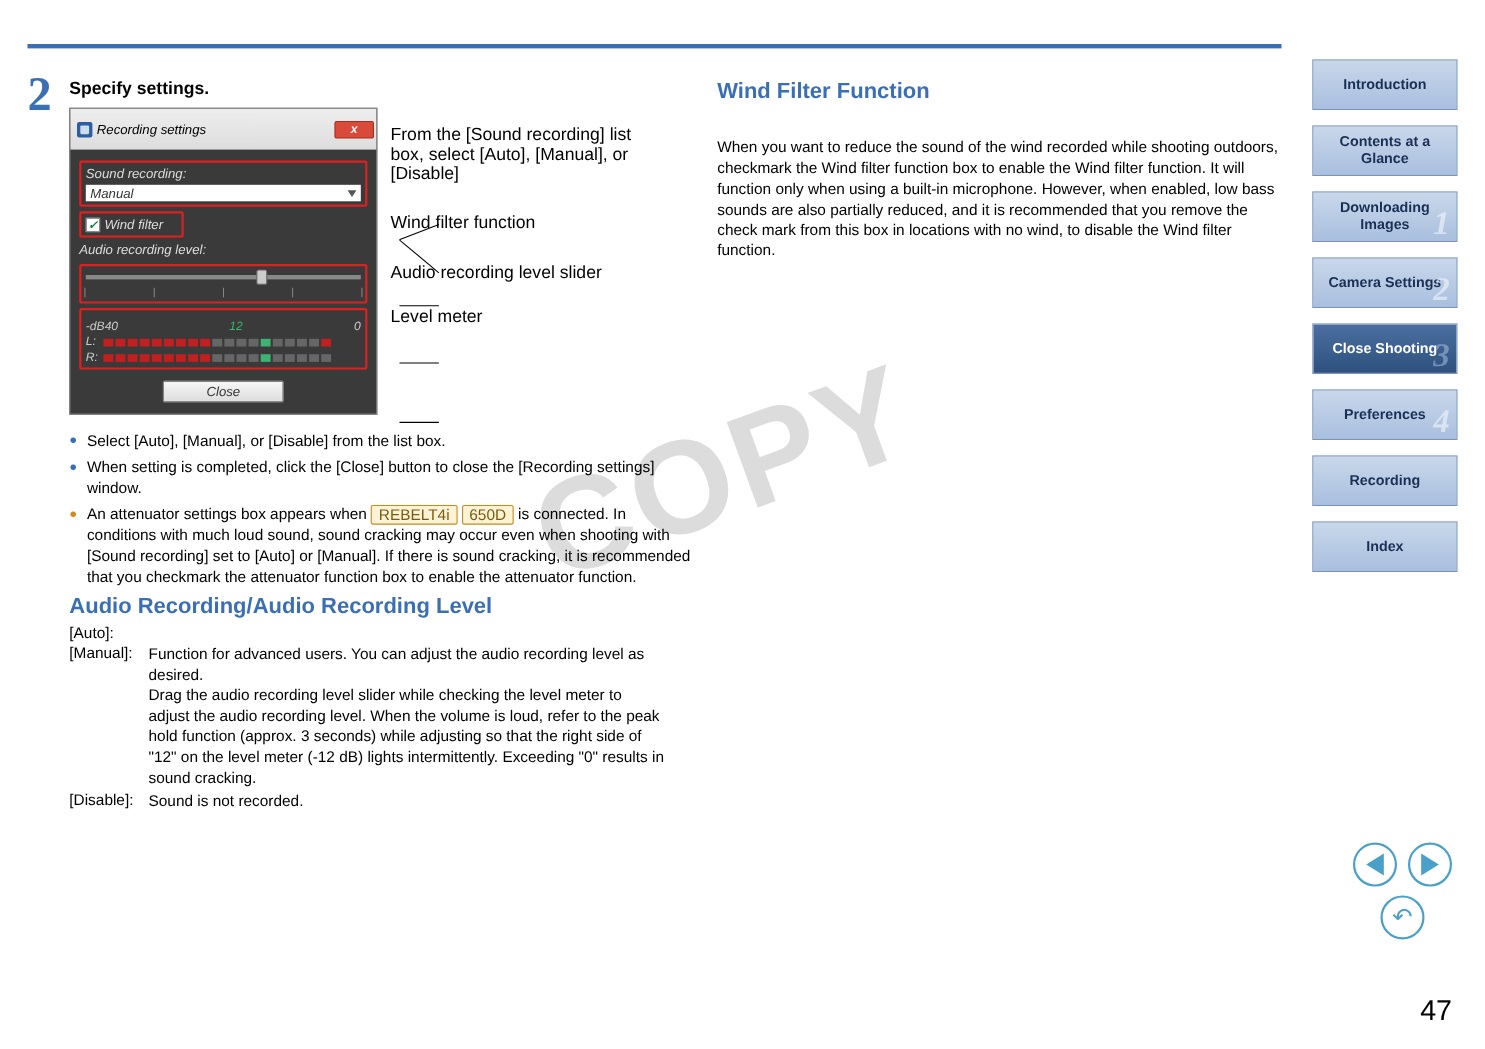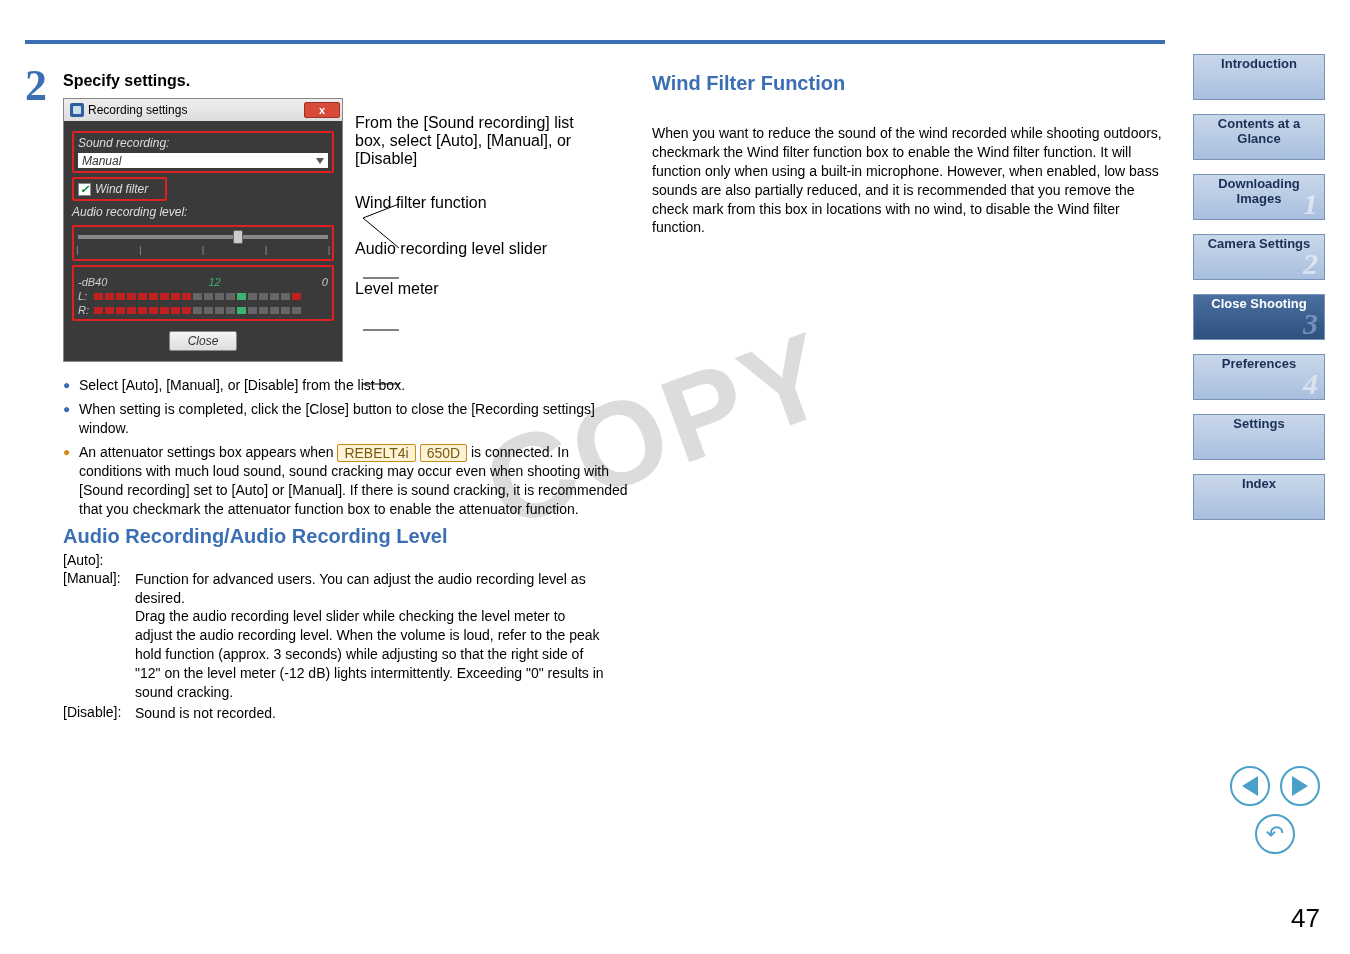--- a/index.html
+++ b/index.html
@@ -4,61 +4,61 @@
 <style>
   * { box-sizing: border-box; margin: 0; padding: 0; }
   body { font-family: Arial, Helvetica, sans-serif; font-size: 14px; color: #000; background: #fff; width: 1350px; height: 954px; position: relative; }
   .top-rule { position: absolute; left: 25px; top: 40px; width: 1140px; height: 4px; background: #3b6fb4; }
   .left-col { position: absolute; left: 25px; top: 72px; width: 610px; }
   .right-col { position: absolute; left: 652px; top: 72px; width: 515px; }
   .step-num { position: absolute; left: 25px; top: 60px; font-size: 44px; font-weight: bold; color: #3b6fb4; font-family: Georgia, serif; }
   .step-title { font-weight: bold; font-size: 16px; margin-left: 38px; margin-bottom: 8px; }
   .shot-row { display: flex; align-items: flex-start; margin-left: 38px; }
   .shot { width: 280px; background: #3a3a3a; border: 1px solid #888; font-size: 12px; }
-  .shot-titlebar { display: flex; align-items: center; justify-content: space-between; background: linear-gradient(#eee,#ddd); color: #000; padding: 2px 2px 2px 6px; height: 22px; }
+  .shot-titlebar { display: flex; align-items: center; justify-content: space-between; background: linear-gradient(#eee,#ddd); color: #000; padding: 2px 2px 2px 6px; height: 37px; font-style: italic; }
   .shot-titlebar .tb-left { display:flex; align-items:center; gap:4px; }
   .shot-close { width: 36px; height: 16px; background: #d84b3a; border: 1px solid #a03020; color: #fff; display:flex; align-items:center; justify-content:center; font-weight:bold; font-size:11px; border-radius:2px; }
   .shot-body { padding: 6px 8px 10px; color: #ddd; font-style: italic; }
   .redbox { border: 2px solid #e02020; padding: 3px 4px; margin: 4px 0; border-radius: 2px; }
   .shot-select { width: 100%; height: 15px; background: #fff; color: #333; display: flex; align-items: center; justify-content: space-between; padding: 0 4px; font-size: 12px; }
   .chev { width:0;height:0;border-left:4px solid transparent;border-right:4px solid transparent;border-top:6px solid #555; }
   .wf-row { display:flex; align-items:center; gap:4px; }
   .wf-check { width:13px;height:13px; background:#fff; border:1px solid #888; display:flex; align-items:center; justify-content:center; color:#0a7f2e; font-size:11px; font-weight:bold;}
   .slider-area { margin-top:6px; padding:2px 2px 4px; }
   .slider-track { height:4px; background:#888; position:relative; margin:6px 2px; }
   .slider-thumb { position:absolute; top:-5px; width:10px; height:14px; background:#ccc; border:1px solid #666; border-radius:2px; }
   .tickrow { display:flex; justify-content:space-between; color:#999; font-size:9px; }
   .dbrow { display:flex; justify-content:space-between; color:#ccc; font-size:11px; margin-top:6px;}
   .meter { display:flex; gap:2px; margin-top:2px; align-items:center;}
   .meter-lbl { width:14px; color:#ccc; font-size:11px;}
   .seg { width:9px; height:7px; }
   .seg.on { background:#c02020; }
   .seg.mid { background:#3cb371; }
   .seg.off { background:#666; }
-  .close-btn { display:block; width:68px; height:20px; margin:10px auto 0; background:linear-gradient(#f6f6f6,#ddd); border:1px solid #888; color:#333; text-align:center; font-size:12px; line-height:18px; border-radius:2px;}
+  .close-btn { display:block; width:110px; height:20px; margin:10px auto 0; background:linear-gradient(#f6f6f6,#ddd); border:1px solid #888; color:#333; text-align:center; font-size:12px; line-height:18px; border-radius:2px;}
   .callouts { margin-left: 12px; width: 230px; font-size: 16px; }
   .callouts div { margin-bottom: 28px; }
   .callouts .c-first{margin-top:16px;margin-bottom:26px;}
   .callouts .c-tight{margin-top:-6px;}
   .lead-line { stroke:#000; stroke-width:1; }
   .bullets { margin: 14px 0 6px 38px; }
   .bullets li { list-style: none; position: relative; padding-left: 16px; margin: 5px 0; line-height: 1.35; }
   .bullets li::before { content:"●"; position:absolute; left:0; top:1px; color:#3b6fb4; font-size:12px; }
   .bullets li.orange::before { color:#d68a1e; }
   .badge { display:inline-block; border:1px solid #c78a1e; background:#fff3d6; color:#7a5a10; font-size:14px; padding:0 6px; border-radius:2px; line-height:16px; vertical-align:middle;}
   .h2 { font-size: 20px; font-weight: bold; color:#3b6fb4; margin: 0 0 4px 38px; }
   .modes { margin-left: 38px; font-size: 14px; }
   .modes .row { display:flex; margin: 2px 0; }
   .modes .lbl { width: 72px; }
   .modes .desc { width: 470px; line-height:1.35; }
   .rh2 { font-size: 20px; font-weight: bold; color:#3b6fb4; margin-bottom: 4px; }
   .rpara { font-size: 14px; line-height:1.35;margin-top:29px; }
   .watermark { position:absolute; left:480px; top:360px; font-size:120px; color:#dcdcdc; font-weight:bold; transform:rotate(-20deg); letter-spacing:4px; pointer-events:none; z-index:0; }
   .sidebar { position:absolute; right:25px; top:54px; width:132px; display:flex; flex-direction:column; gap:14px; }
-  .sb-btn { height:46px; background:linear-gradient(#c9d7ea,#a9bfdf); border:1px solid #7a93b8; color:#1a2f55; display:flex; justify-content:center; text-align:center; font-size:13px; font-weight:bold; line-height:1.15; padding:2px 4px; position:relative; }
+  .sb-btn { height:46px; background:linear-gradient(#c9d7ea,#a9bfdf); border:1px solid #7a93b8; color:#1a2f55; display:flex; align-items:center; justify-content:center; text-align:center; font-size:13px; font-weight:bold; line-height:1.15; padding:2px 4px; position:relative; }
   .sb-btn.active { background:linear-gradient(#4a6fa0,#2e517e); color:#fff; }
   .sb-btn .ghost { position:absolute; right:6px; bottom:-2px; font-size:30px; font-style:italic; color:rgba(255,255,255,0.5); font-family:Georgia,serif; font-weight:bold;}
   .sb-btn.active .ghost { color:rgba(180,200,230,0.5); }
   .nav-cluster { position:absolute; right:30px; bottom:100px; display:flex; flex-direction:column; gap:8px; align-items:center;}
   .nav-row { display:flex; gap:10px; }
   .circ { width:40px; height:40px; border-radius:50%; border:2px solid #4aa0c8; display:flex; align-items:center; justify-content:center; background:#fff;}
   .tri-l { width:0;height:0;border-top:10px solid transparent;border-bottom:10px solid transparent;border-right:16px solid #4aa0c8;}
   .tri-r { width:0;height:0;border-top:10px solid transparent;border-bottom:10px solid transparent;border-left:16px solid #4aa0c8;}
   .undo { font-size:22px; color:#4aa0c8; }
   .pagenum { position:absolute; right:30px; bottom:20px; font-size:26px; }
@@ -231,21 +231,21 @@
     </div>
   <div class="sb-btn active">
       <span>Close Shooting</span>
       <span class="ghost">3</span>
     </div>
   <div class="sb-btn">
       <span>Preferences</span>
       <span class="ghost">4</span>
     </div>
   <div class="sb-btn">
-      <span>Settings</span>
+      <span>Recording</span>
     </div>
   <div class="sb-btn">
       <span>Index</span>
     </div>
 </div>
 
 <div class="nav-cluster">
   <div class="nav-row">
     <div class="circ">
         <div class="tri-l"></div>

